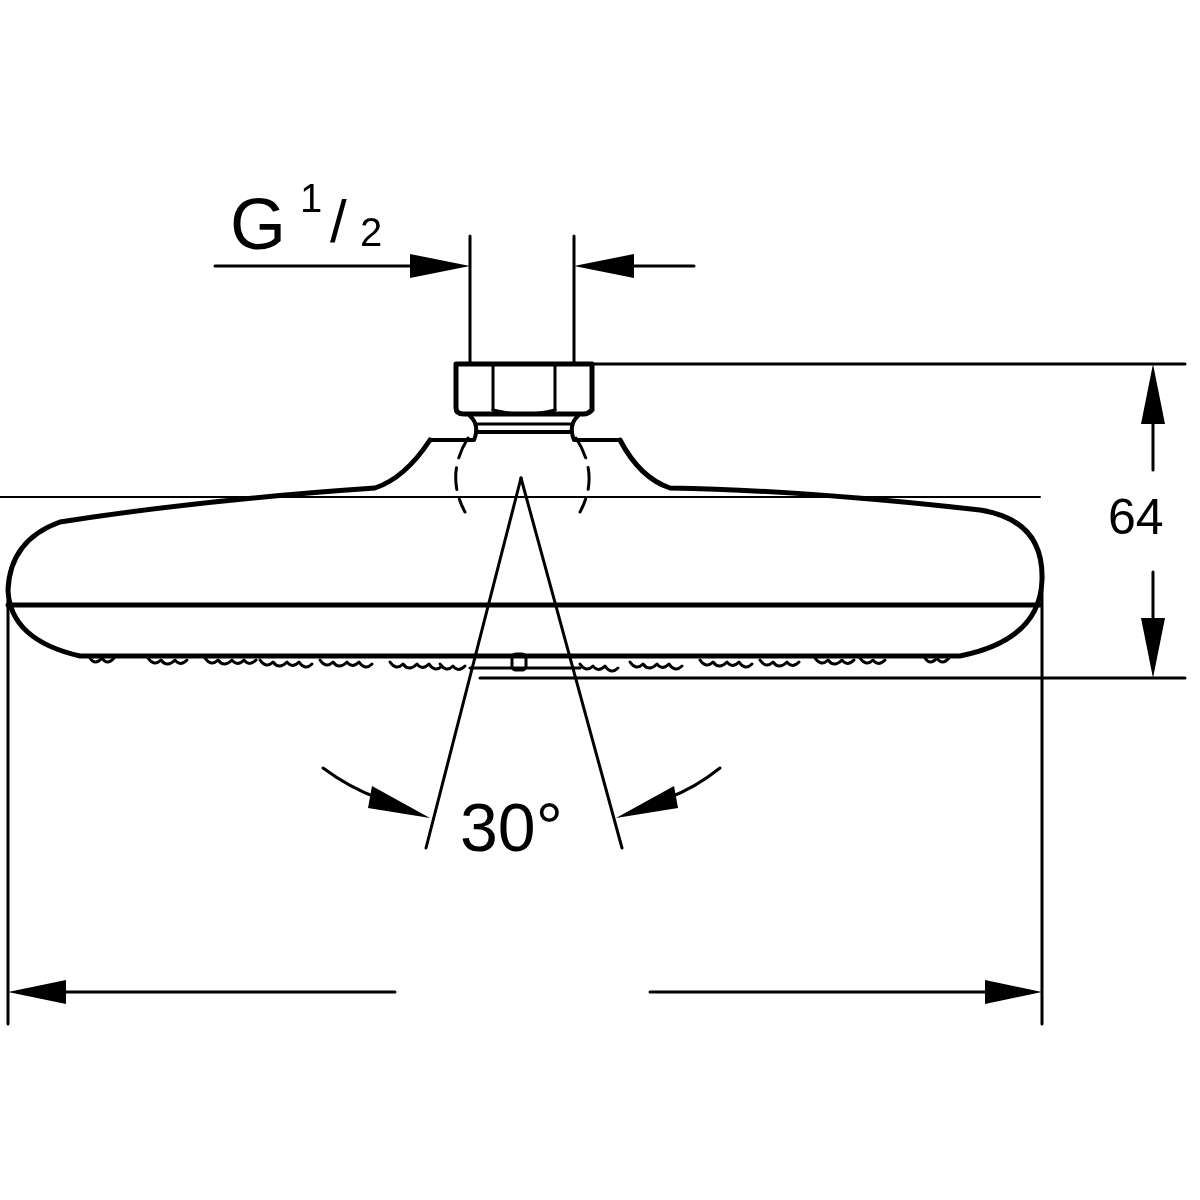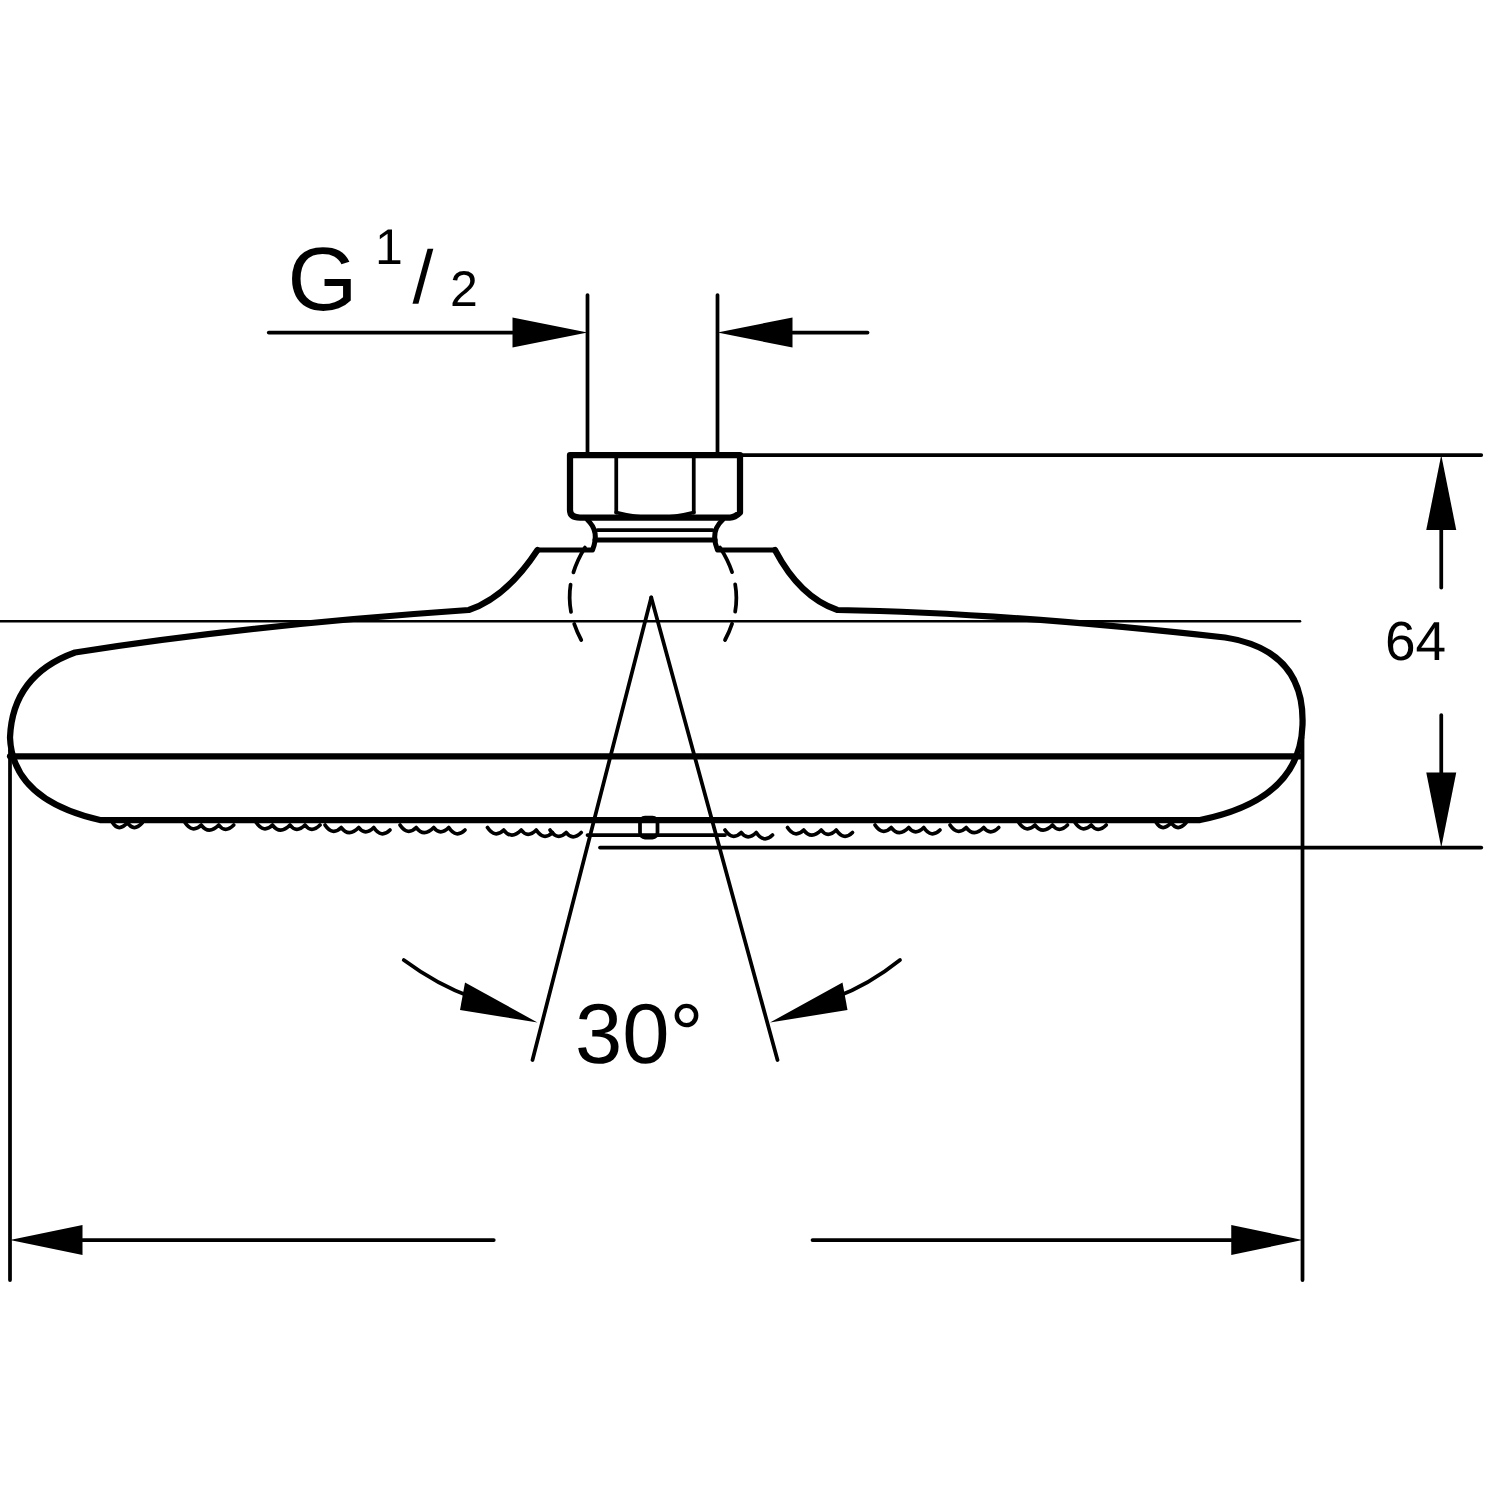--- a/index.html
+++ b/index.html
@@ -3,21 +3,21 @@
   <meta charset="utf-8">
   <style>
     html, body { margin: 0; padding: 0; background: #ffffff; }
     #canvas { position: relative; width: 1200px; height: 1200px; background: #ffffff; overflow: hidden; }
     svg { position: absolute; left: 0; top: 0; }
     .lbl { position: absolute; font-family: "Liberation Sans", sans-serif; color: #000; line-height: 1; white-space: nowrap; }
     .thread-g { left: 230px; top: 188px; font-size: 72px; }
     .thread-num { left: 300px; top: 178px; font-size: 40px; }
     .thread-slash { left: 330px; top: 192px; font-size: 60px; }
     .thread-den { left: 360px; top: 212px; font-size: 40px; }
-    .height-dim { left: 1108px; top: 492px; font-size: 44px; }
+    .height-dim { left: 1108px; top: 492px; font-size: 50px; }
     .angle-dim { left: 460px; top: 793px; font-size: 68px; text-align: right; }
     .dia-dim { left: 410px; top: 958px; font-size: 72px; background: #fff; padding: 0 8px; }
   </style>
 </head>
 <body>
 
 <div id="canvas">
   <svg width="1200" height="1200" viewBox="0 0 1200 1200">
     <defs>
       <marker id="arrow" markerWidth="12" markerHeight="8" refX="12" refY="4" orient="auto" markerUnits="userSpaceOnUse">

